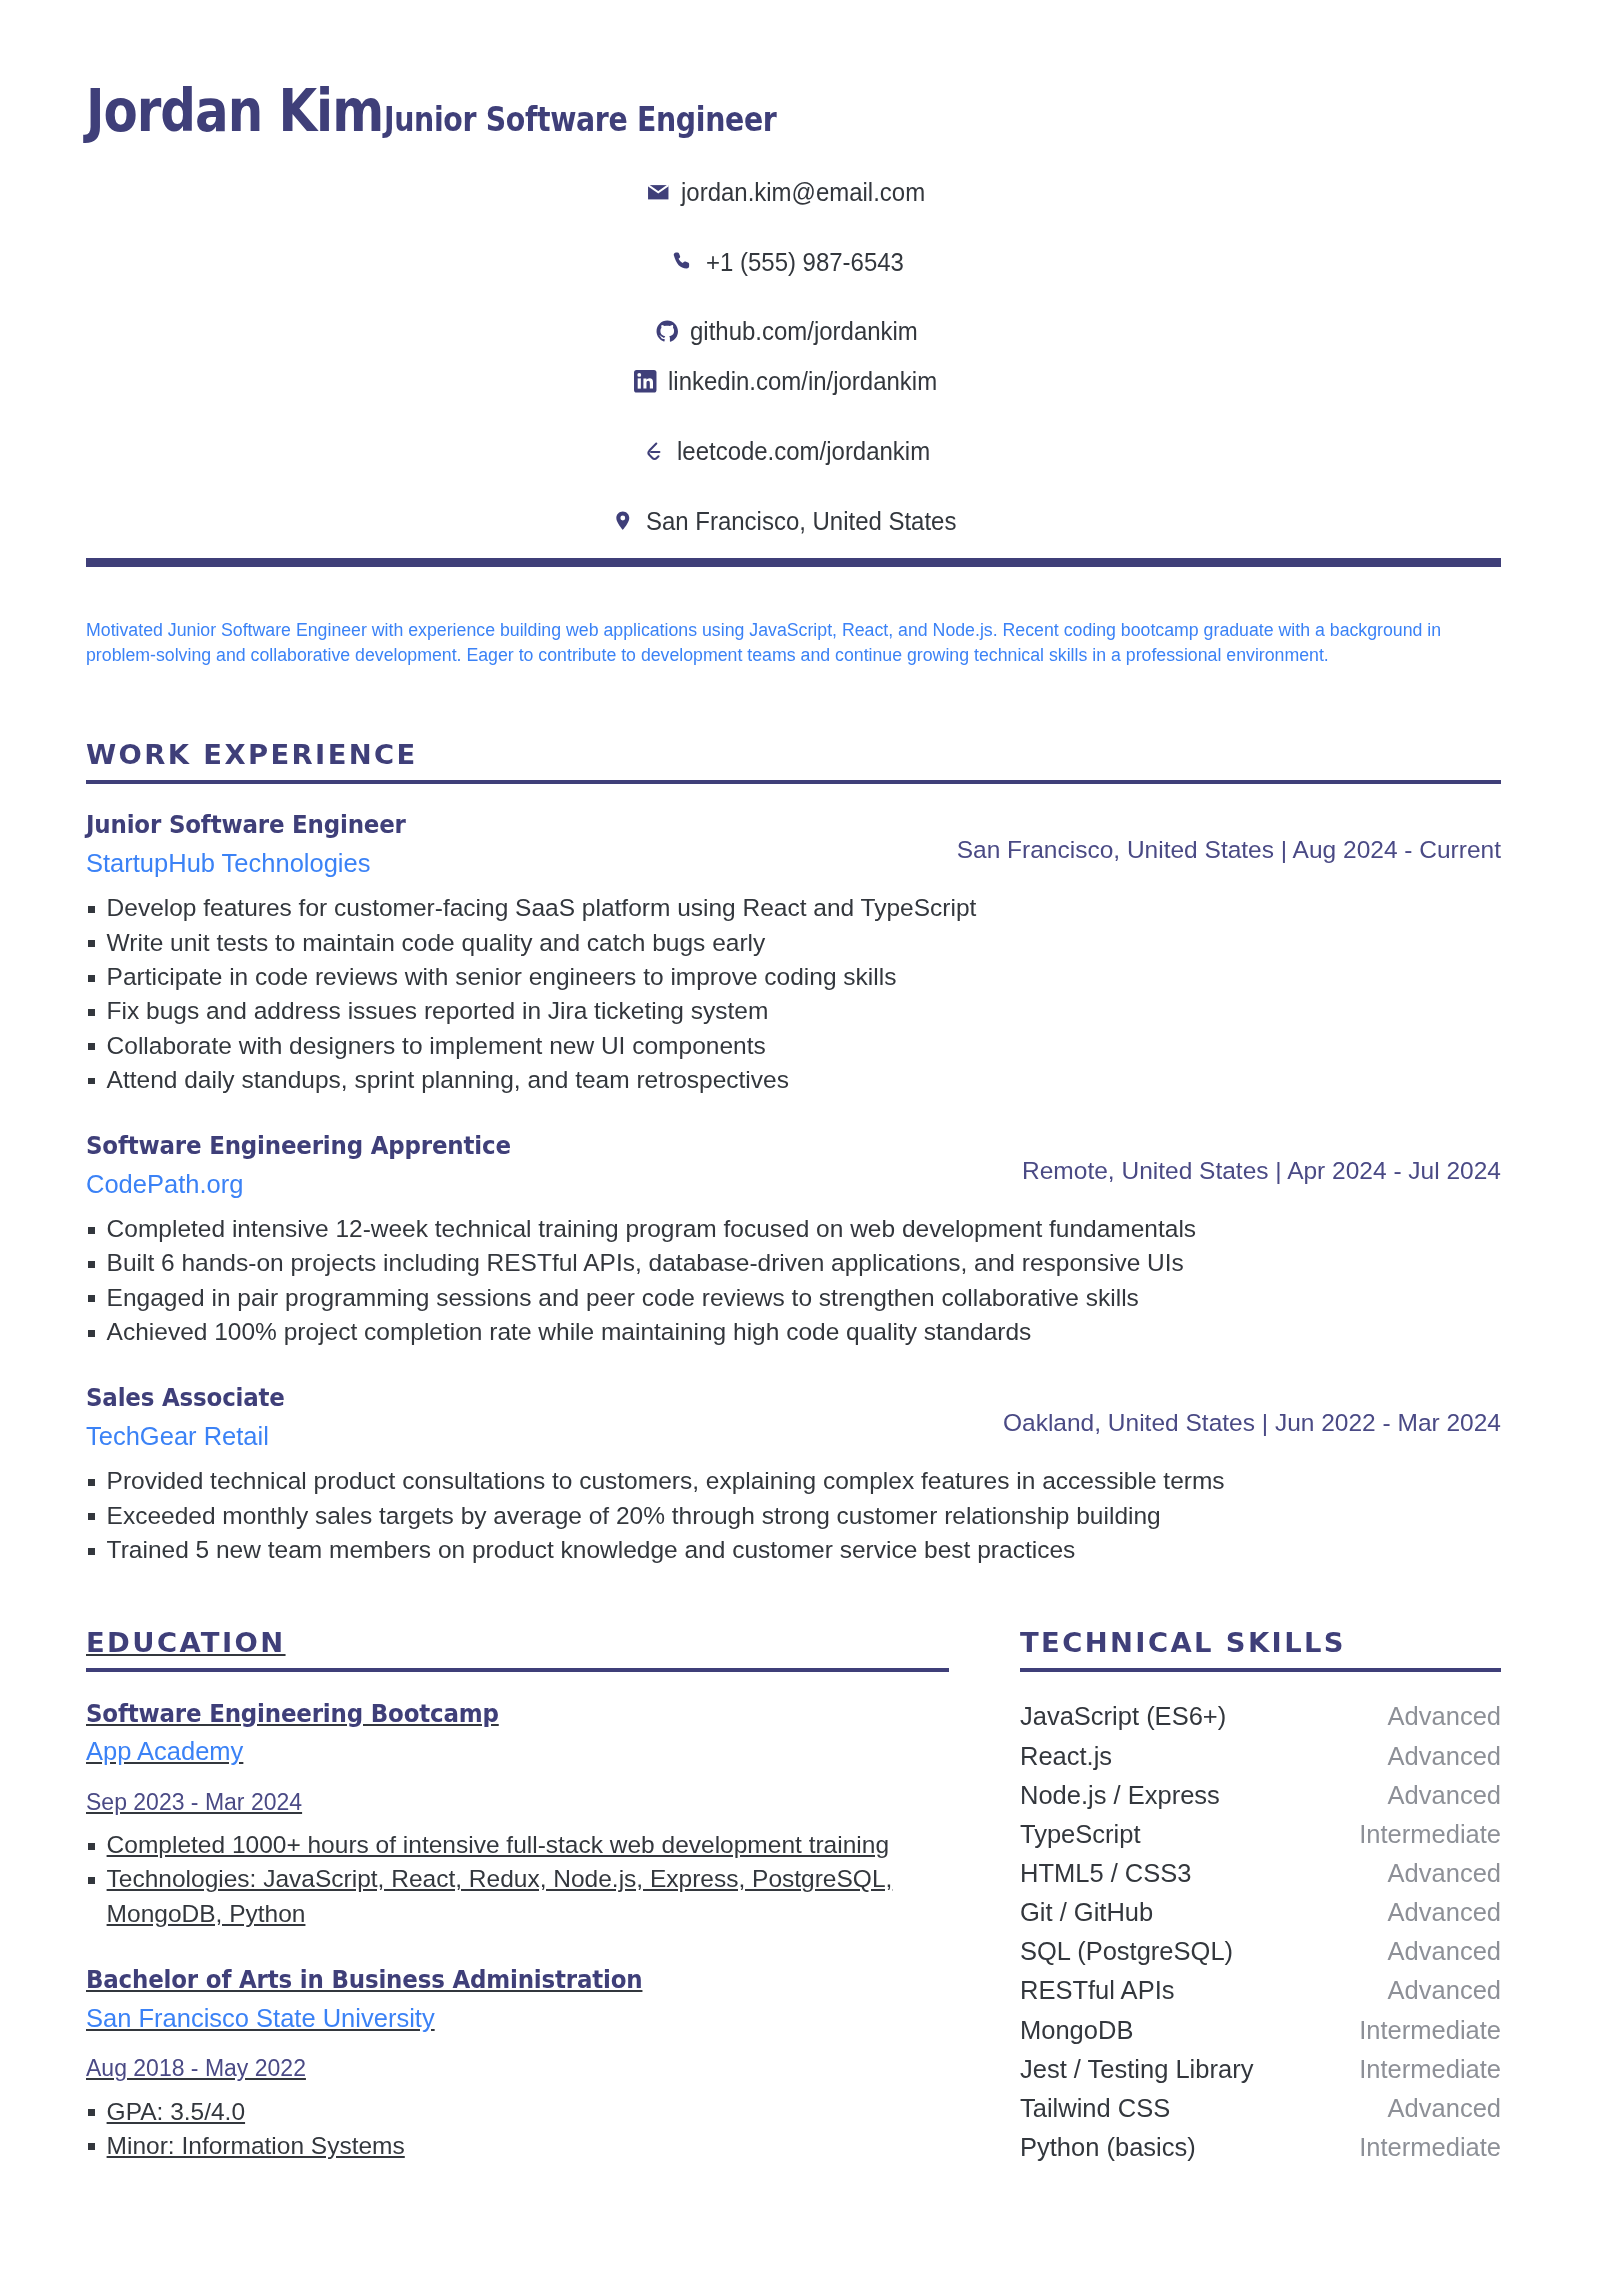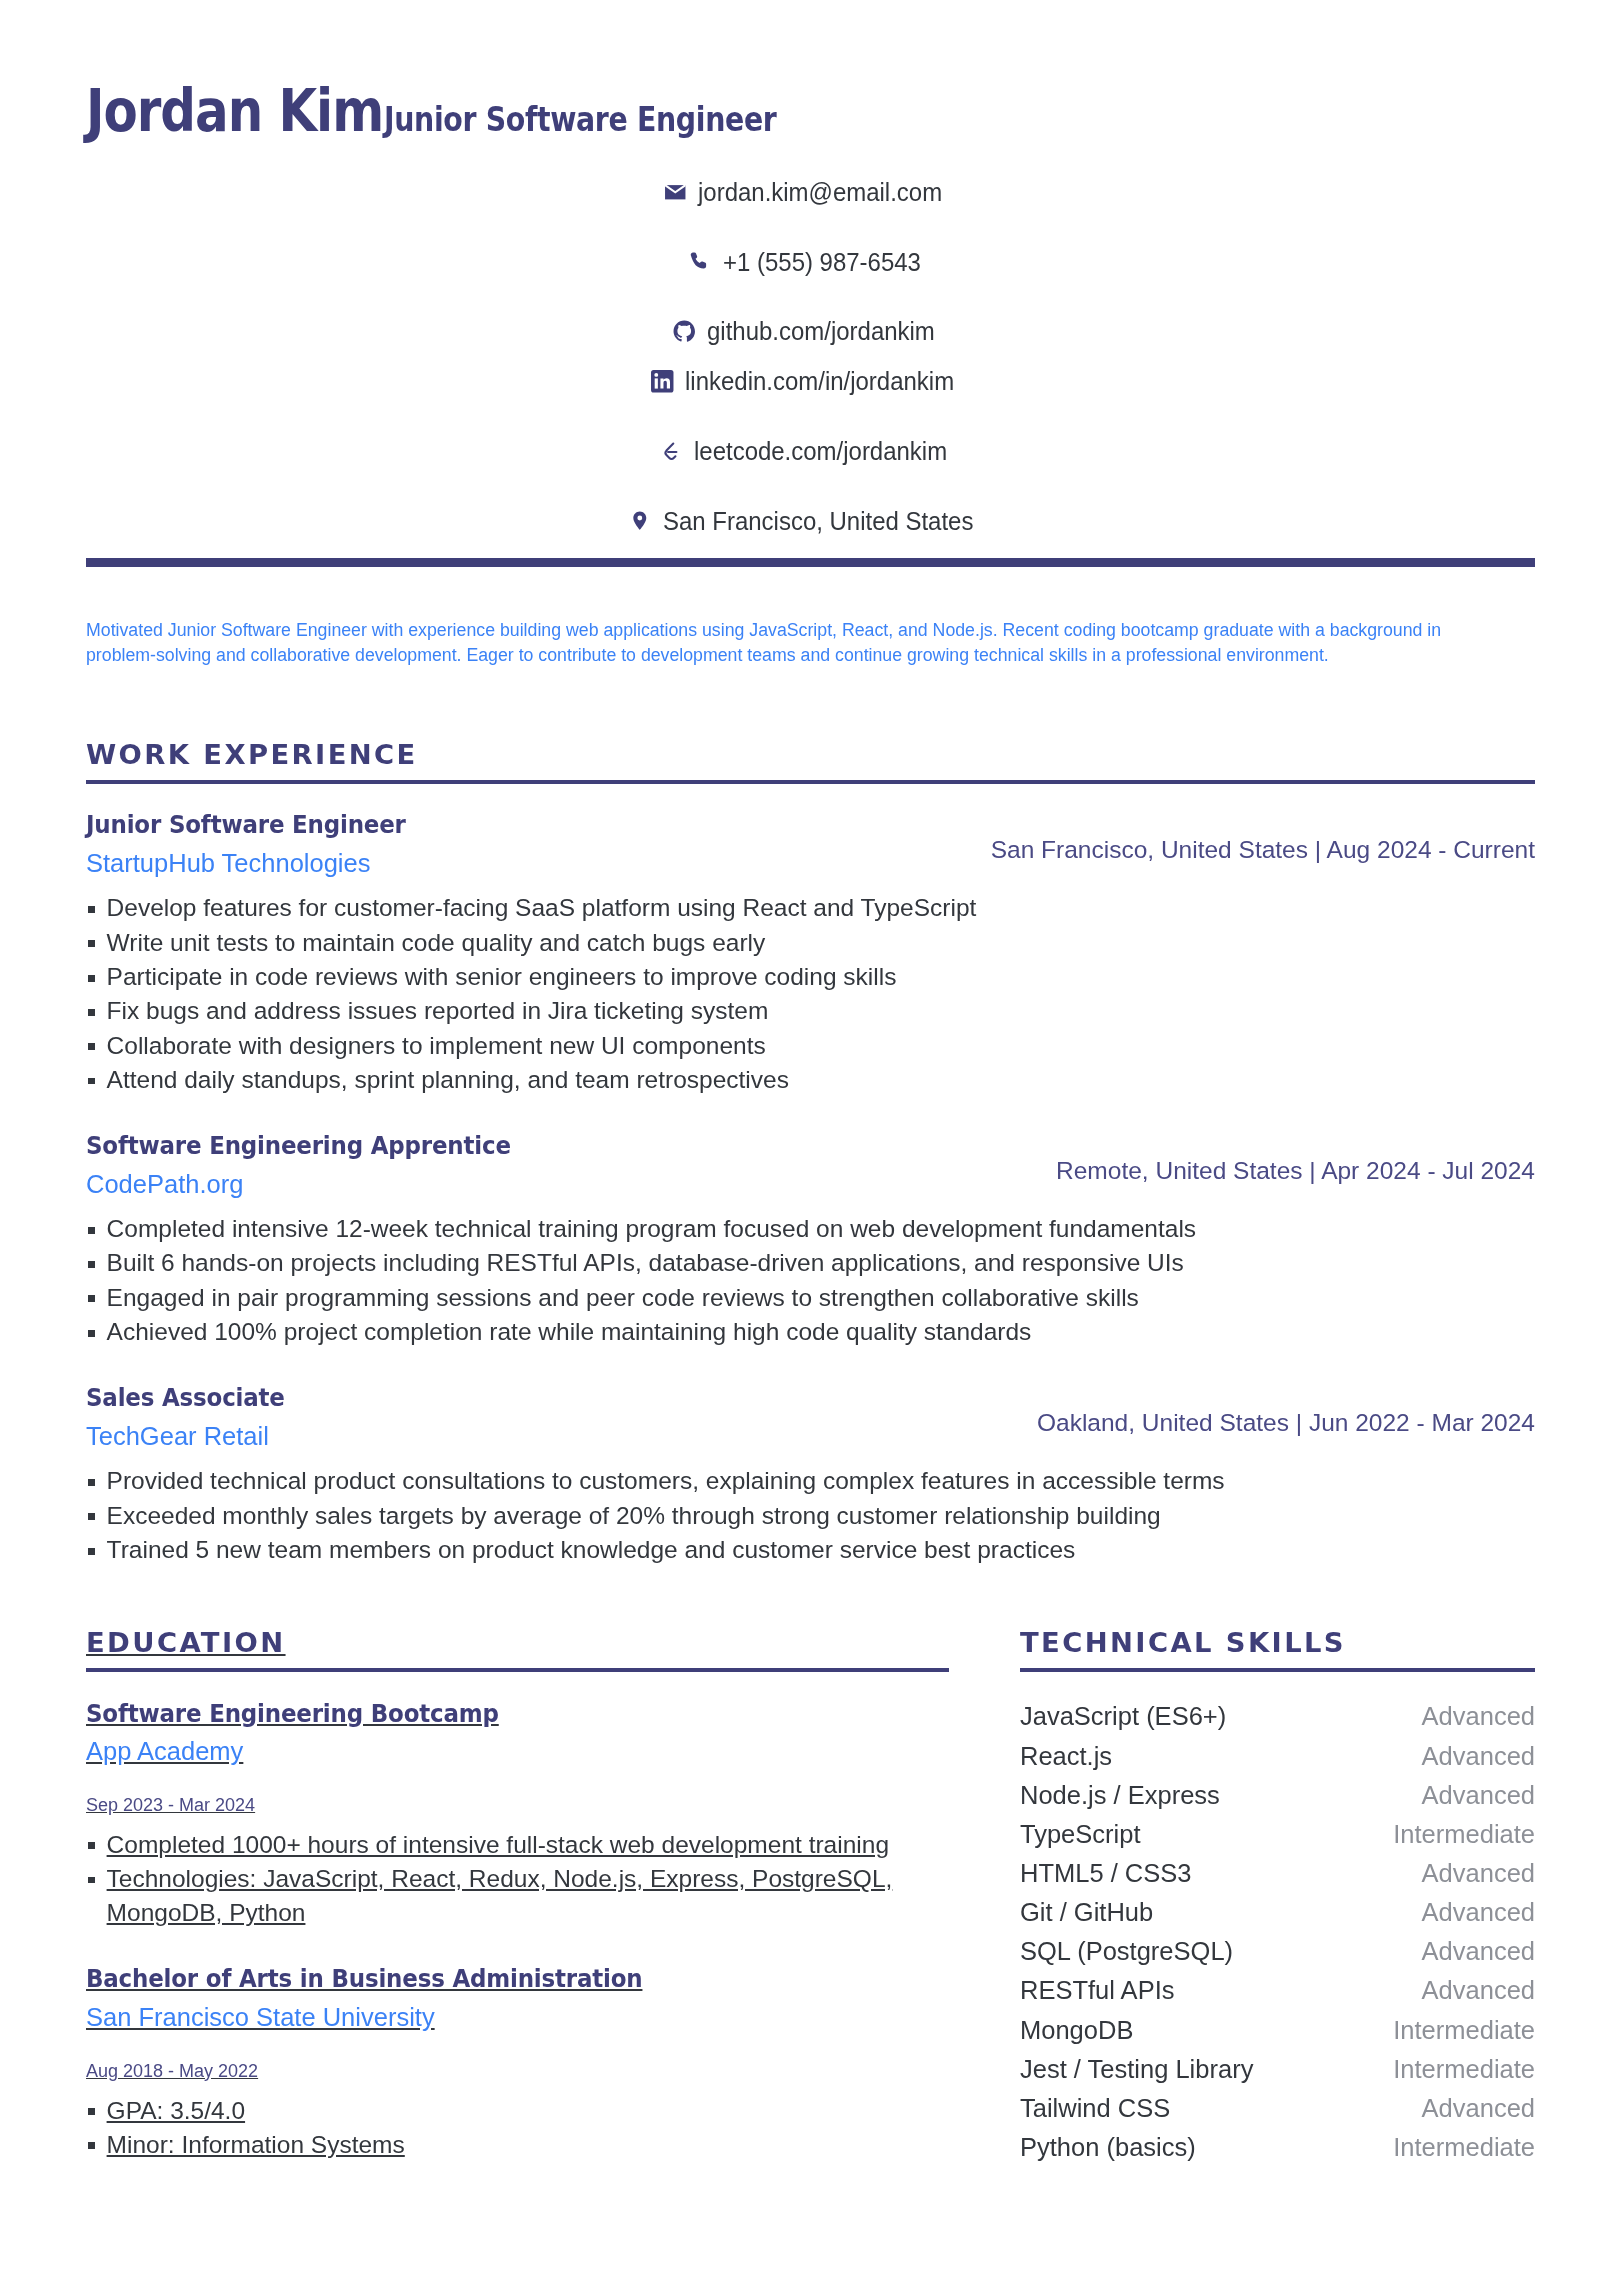--- a/index.html
+++ b/index.html
@@ -12,21 +12,21 @@
   body {
     font-family: "Liberation Sans", sans-serif;
     color: #33373d;
     -webkit-font-smoothing: antialiased;
   }
 
   .page {
     width: 1621px;
     min-height: 2293px;
     background: #ffffff;
-    padding: 82px 86px 39px 86px;
+    padding: 82px 120px 39px 86px;
     position: relative;
   }
 
   
   .header-name-line {
     display: flex;
     align-items: baseline;
     gap: 15.7px;
     margin-bottom: 37px;
   }
@@ -151,24 +151,24 @@
     transform: scaleX(0.9);
     transform-origin: left center;
   }
   .entry-org {
     font-size: 25.5px;
     color: #3b82f6;
     line-height: 1.5;
     margin-top: 2.9px;
   }
   .entry-date-inline {
-    font-size: 18px;
+    font-size: 23px;
     color: #4a4a85;
     line-height: 1.5;
-    margin-top: 21px;
+    margin-top: 14px;
   }
 
   ul.bullets {
     list-style: none;
     margin-top: 9px;
   }
   ul.bullets li {
     position: relative;
     padding-left: 20.6px;
     font-size: 24.5px;

